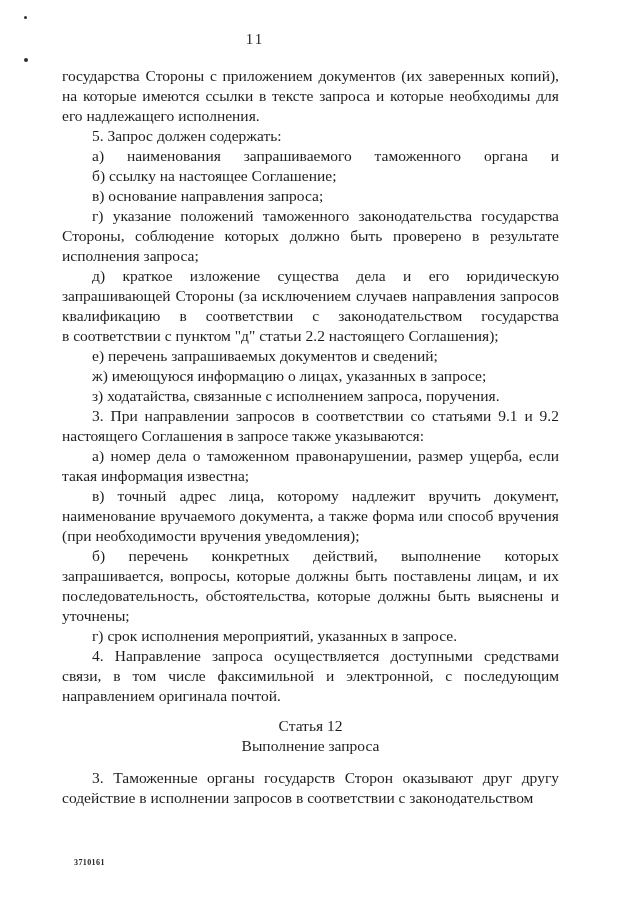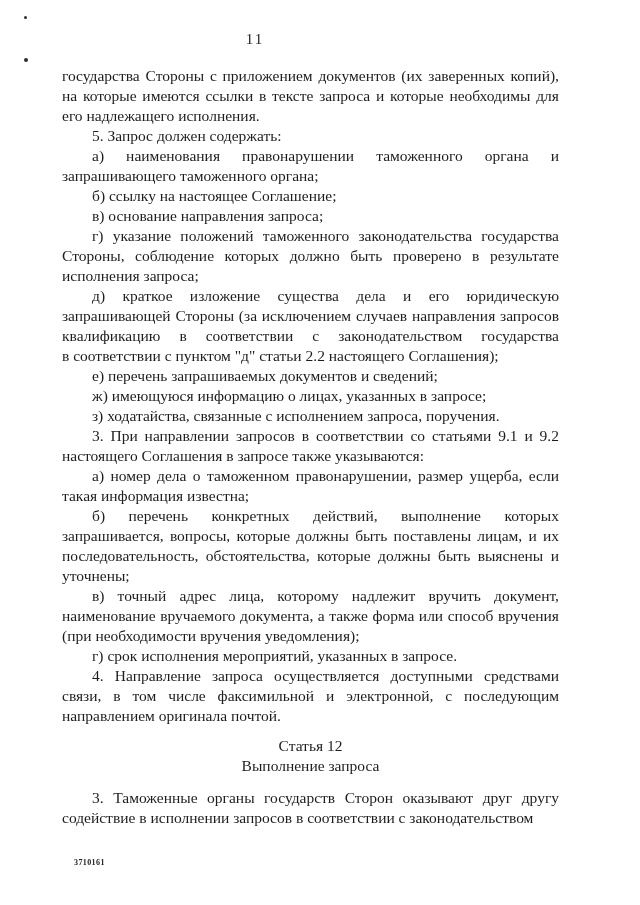--- a/index.html
+++ b/index.html
@@ -73,22 +73,21 @@
   <div class="doc-body">
       <div class="para">
         <div class="line">государства Стороны с приложением документов (их заверенных копий),</div>
         <div class="line">на которые имеются ссылки в тексте запроса и которые необходимы для</div>
         <div class="line last">его надлежащего исполнения.</div>
       </div>
       <div class="para">
         <div class="line last indent">5. Запрос должен содержать:</div>
       </div>
       <div class="para">
-        <div class="line indent">а) наименования правонарушении таможенного органа и</div>
-        <div class="line last">запрашивающего таможенного органа;</div>
+        <div class="line indent">а) наименования запрашиваемого таможенного органа и</div>
       </div>
       <div class="para">
         <div class="line last indent">б) ссылку на настоящее Соглашение;</div>
       </div>
       <div class="para">
         <div class="line last indent">в) основание направления запроса;</div>
       </div>
       <div class="para">
         <div class="line indent">г) указание положений таможенного законодательства государства</div>
         <div class="line">Стороны, соблюдение которых должно быть проверено в результате</div>
@@ -111,29 +110,29 @@
       </div>
       <div class="para">
         <div class="line indent">3. При направлении запросов в соответствии со статьями 9.1 и 9.2</div>
         <div class="line last">настоящего Соглашения в запросе также указываются:</div>
       </div>
       <div class="para">
         <div class="line indent">а) номер дела о таможенном правонарушении, размер ущерба, если</div>
         <div class="line last">такая информация известна;</div>
       </div>
       <div class="para">
+        <div class="line indent">в) точный адрес лица, которому надлежит вручить документ,</div>
+        <div class="line">наименование вручаемого документа, а также форма или способ вручения</div>
+        <div class="line last">(при необходимости вручения уведомления);</div>
+      </div>
+      <div class="para">
         <div class="line indent">б) перечень конкретных действий, выполнение которых</div>
         <div class="line">запрашивается, вопросы, которые должны быть поставлены лицам, и их</div>
         <div class="line">последовательность, обстоятельства, которые должны быть выяснены и</div>
         <div class="line last">уточнены;</div>
-      </div>
-      <div class="para">
-        <div class="line indent">в) точный адрес лица, которому надлежит вручить документ,</div>
-        <div class="line">наименование вручаемого документа, а также форма или способ вручения</div>
-        <div class="line last">(при необходимости вручения уведомления);</div>
       </div>
       <div class="para">
         <div class="line last indent">г) срок исполнения мероприятий, указанных в запросе.</div>
       </div>
       <div class="para">
         <div class="line indent">4. Направление запроса осуществляется доступными средствами</div>
         <div class="line">связи, в том числе факсимильной и электронной, с последующим</div>
         <div class="line last">направлением оригинала почтой.</div>
       </div>
       <div class="heading">

